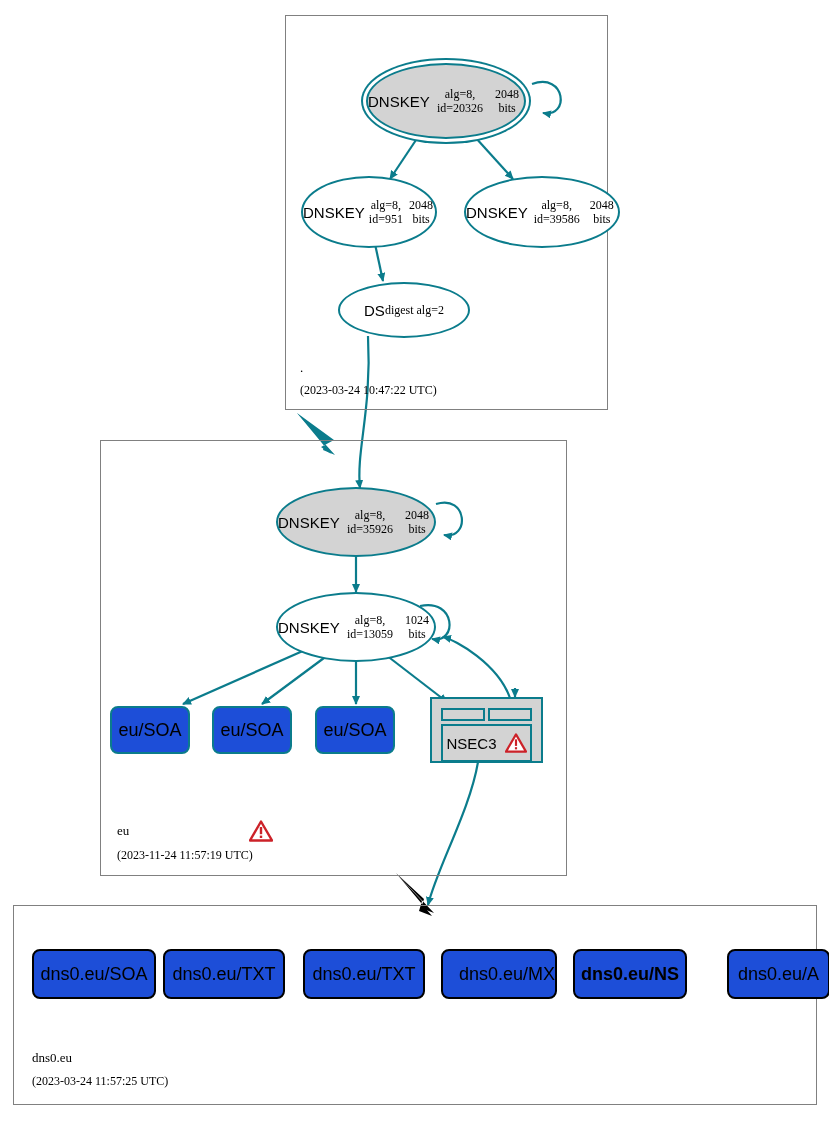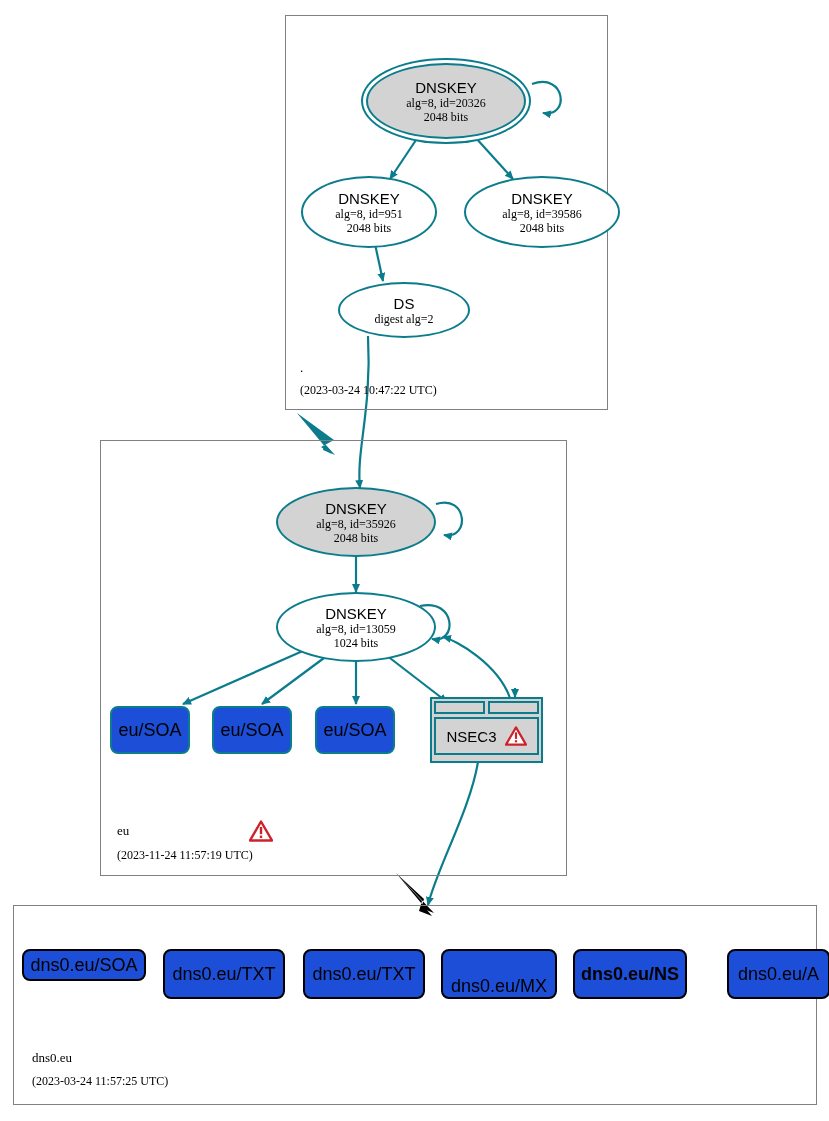--- a/index.html
+++ b/index.html
@@ -36,21 +36,20 @@
   .zone-name {
     font-size: 13px;
   }
   .zone-time {
     font-size: 12px;
   }
   .node {
     position: absolute;
     box-sizing: border-box;
     display: flex;
-    flex-direction: column;
     align-items: center;
     justify-content: center;
     text-align: center;
     color: #000000;
   }
   .ellipse {
     border: 2px solid #0b7c8c;
     border-radius: 50%;
     background: #ffffff;
   }
@@ -78,21 +77,21 @@
     font-size: 18px;
   }
   .rrset.insecure {
     border: 2px solid #000000;
   }
   .nsec-node {
     position: absolute;
     box-sizing: border-box;
     background: #d3d3d3;
     border: 2px solid #0b7c8c;
-    padding: 2px;
+    padding: 9px;
   }
   .nsec-hdr {
     display: flex;
     gap: 3px;
     height: 13px;
   }
   .nsec-hdr-cell {
     flex: 1;
     background: #d3d3d3;
     border: 2px solid #0b7c8c;
@@ -272,21 +271,21 @@
     <span class="warn-icon">
       <svg width="22" height="20" viewBox="0 0 24 22" xmlns="http://www.w3.org/2000/svg">
         <path d="M12 1.5 L23 20.5 L1 20.5 Z" fill="#ffffff" stroke="#cc2229" stroke-width="2.4" stroke-linejoin="round"></path>
         <rect x="10.8" y="7" width="2.4" height="7.2" fill="#cc2229"></rect>
         <rect x="10.8" y="15.6" width="2.4" height="2.4" fill="#cc2229"></rect>
       </svg>
     </span>
   </div>
 </div>
 
-<div class="node rrset insecure" style="left:22px; top:949px; width:124px; height:32px;justify-content:center;">
+<div class="node rrset insecure" style="left:32px; top:949px; width:124px; height:50px;justify-content:center;">
   <span>dns0.eu/SOA</span>
 </div>
 <div class="node rrset insecure" style="left:163px; top:949px; width:122px; height:50px;">
   <span>dns0.eu/TXT</span>
 </div>
 <div class="node rrset insecure" style="left:303px; top:949px; width:122px; height:50px;">
   <span>dns0.eu/TXT</span>
 </div>
 <div class="node rrset insecure" style="left:441px; top:949px; width:116px; height:50px;justify-content:flex-end;">
   <span>dns0.eu/MX</span>

